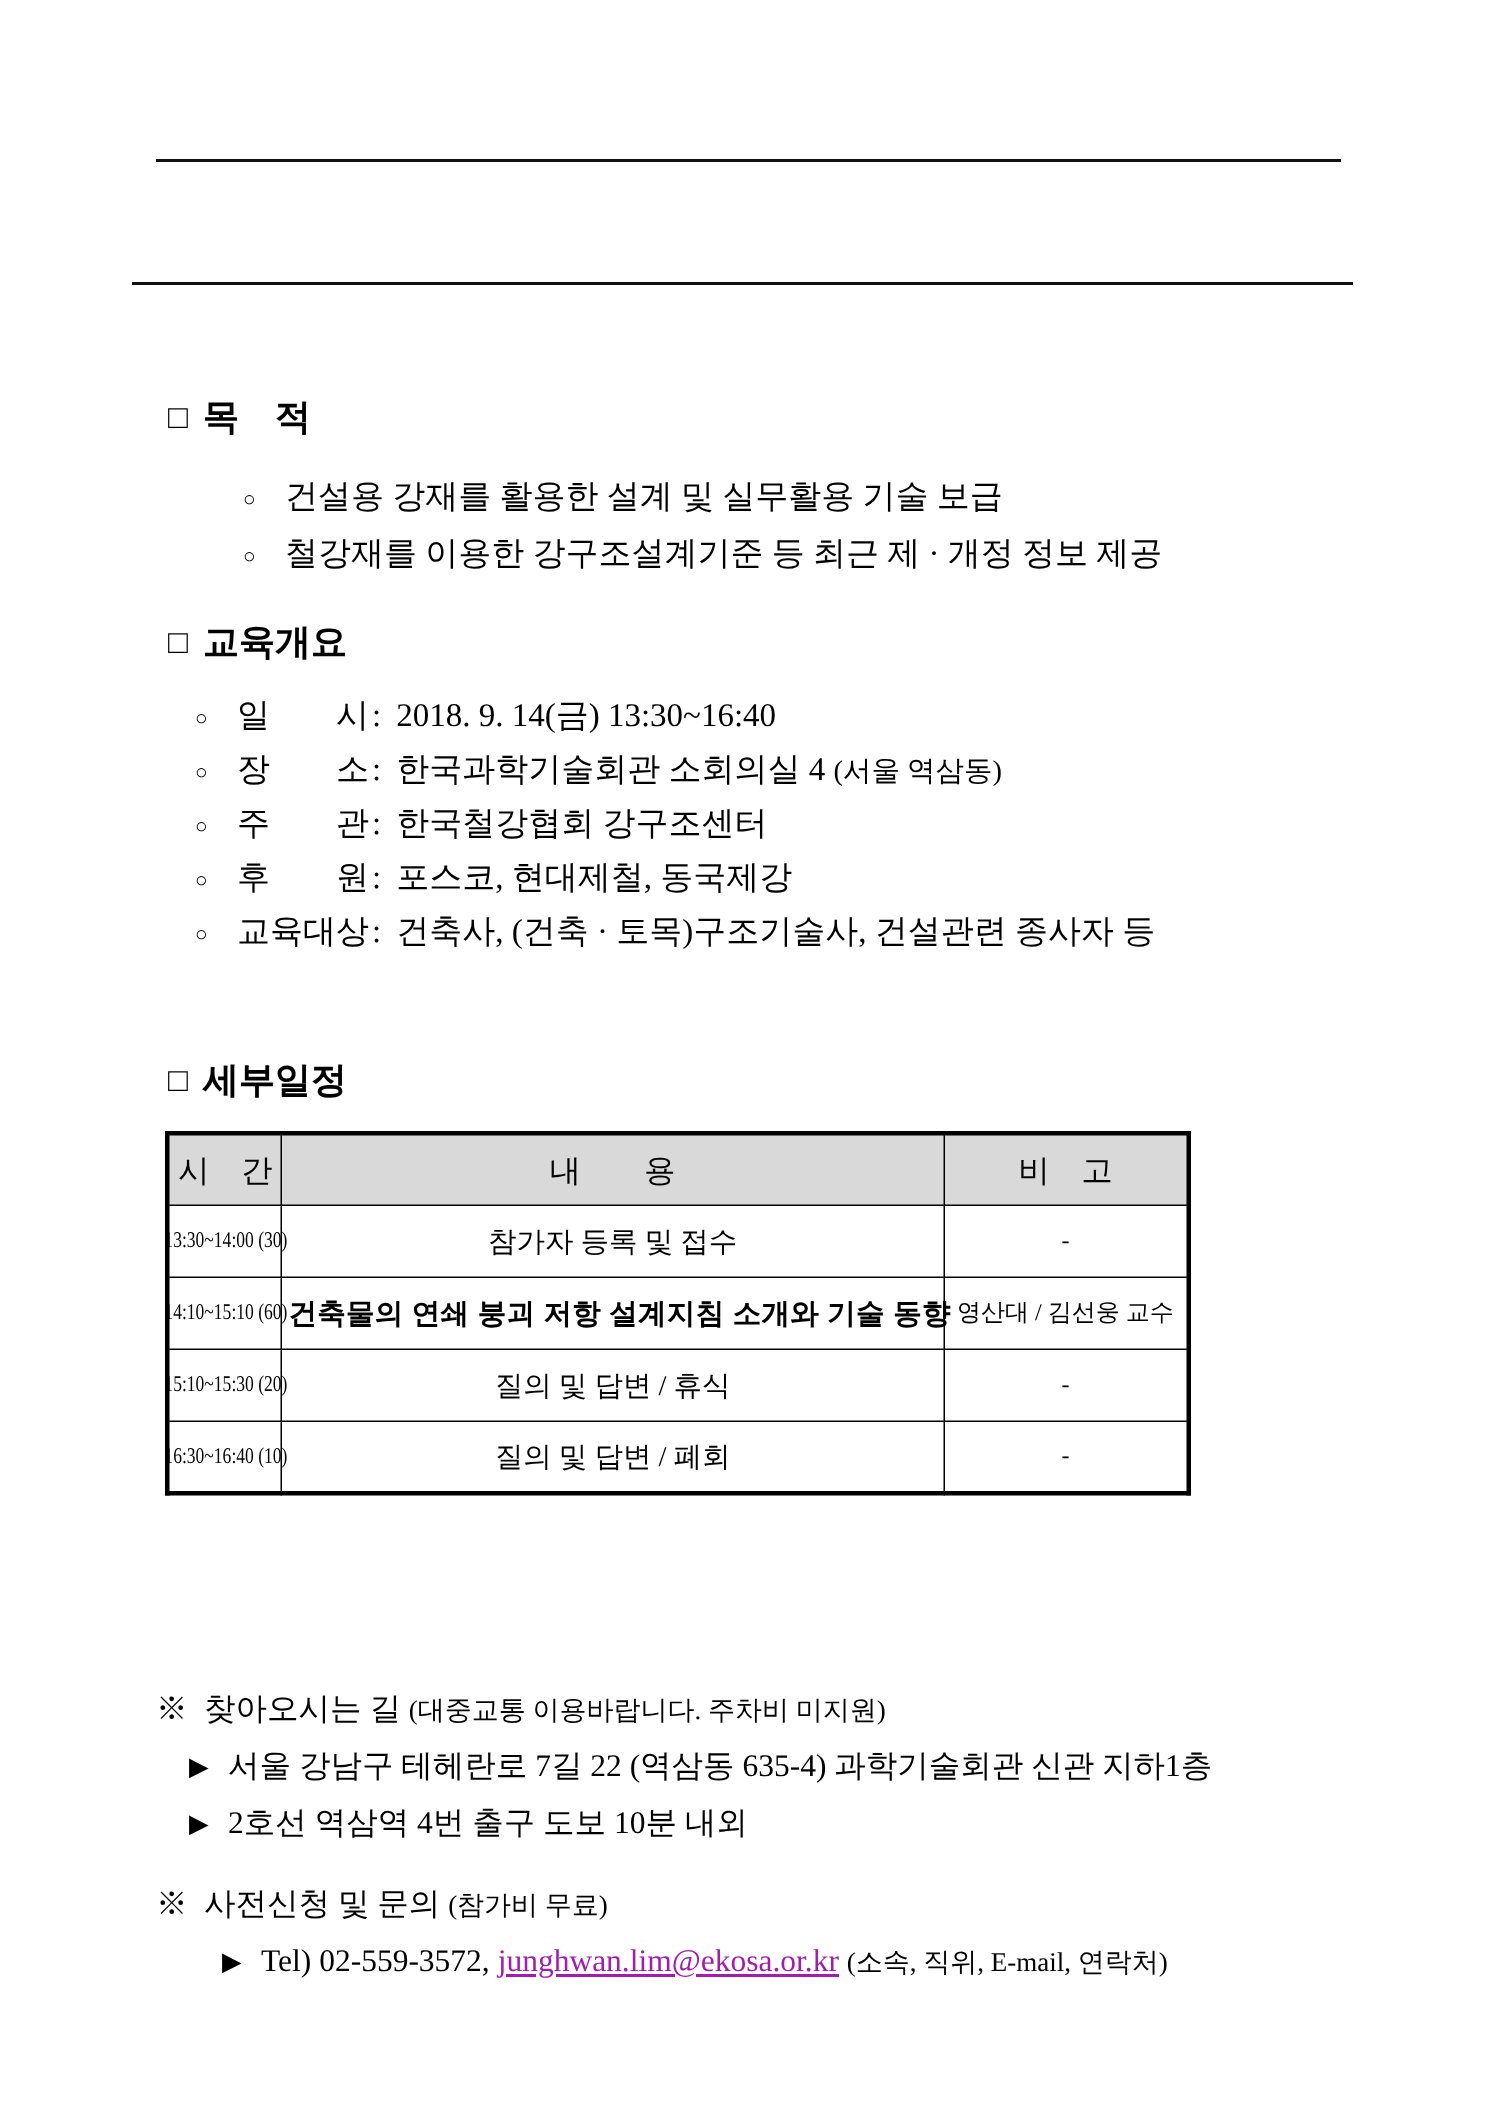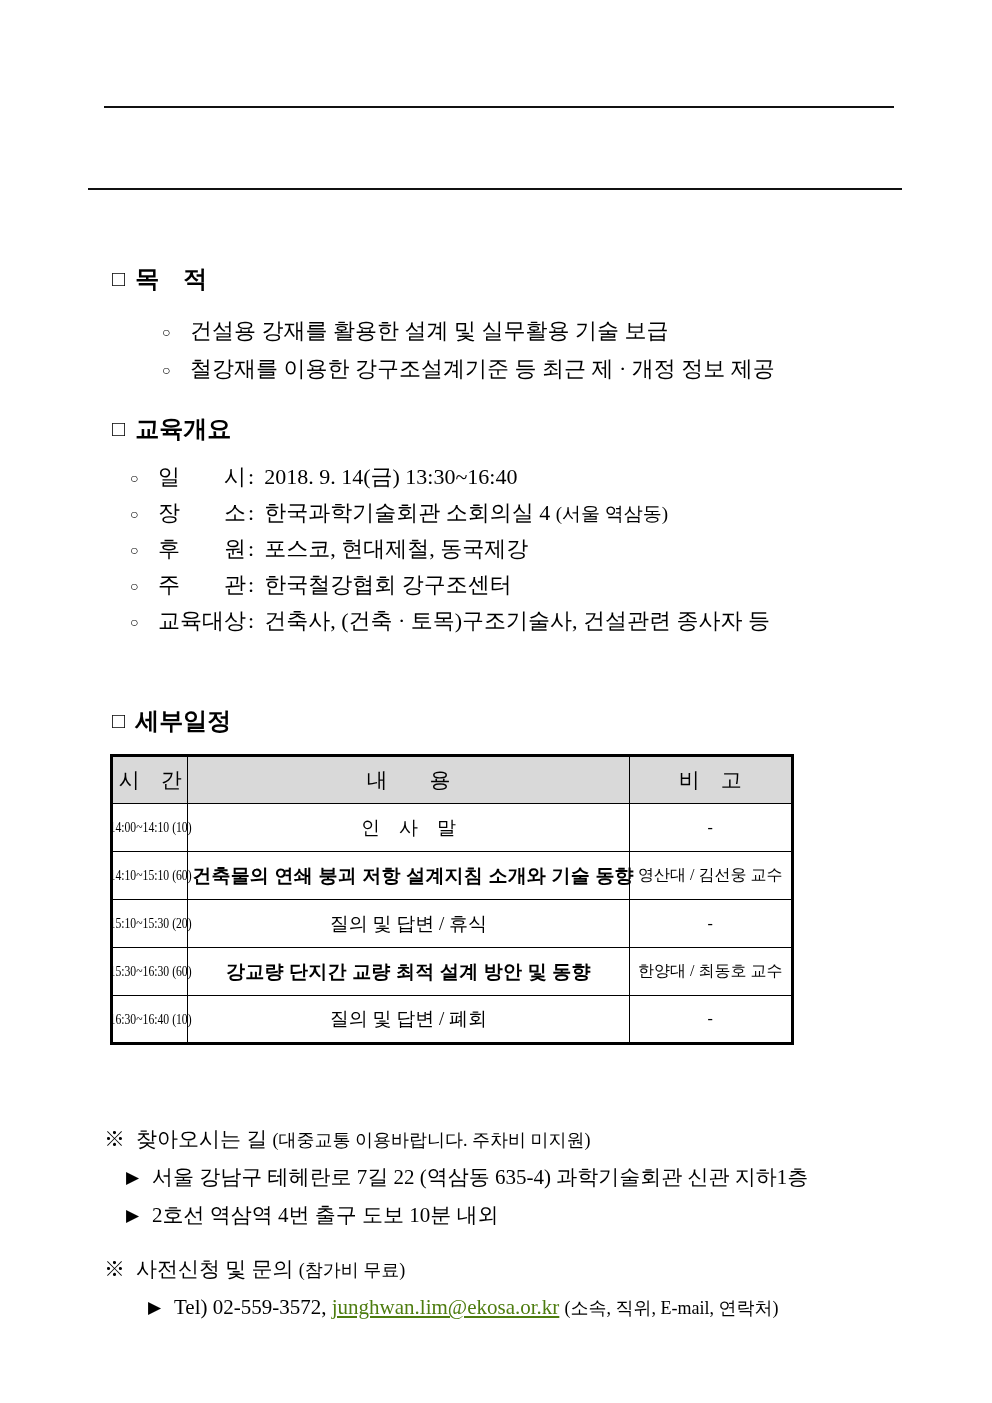--- a/index.html
+++ b/index.html
@@ -71,21 +71,21 @@
     font-weight:700;font-size:19px;letter-spacing:0.2px;white-space:nowrap;
   }
   .cell-remark{font-size:16px;white-space:nowrap;}
   
   .notes{position:absolute;font-size:21px;}
   .notes .n-title{height:38px;line-height:38px;white-space:nowrap;}
   .notes .n-line{height:38px;line-height:38px;padding-left:22px;white-space:nowrap;}
   .ref-mark{display:inline-block;width:32px;}
   .arrow{display:inline-block;width:26px;font-size:17px;vertical-align:1px;}
   .small-note{font-size:18px;}
-  .email-link{color:#4d7c0f;text-decoration:underline;cursor:pointer;}
+  .email-link{color:#a21caf;text-decoration:underline;cursor:pointer;}
   .directions{left:104px;top:1120px;}
   .registration{left:104px;top:1250px;}
   .registration .n-line{padding-left:22px;}
 </style>
 </head>
 <body>
 
 <div class="page">
 
   <div class="top-rule"></div>
@@ -107,24 +107,24 @@
     <span class="marker">□</span><span>교육개요</span>
   </div>
   <div class="overview-items">
     <div class="line">
       <span class="bullet">○</span><span class="ov-label">일　　시</span><span class="ov-colon">:</span><span>2018. 9. 14(금) 13:30~16:40</span>
     </div>
     <div class="line">
       <span class="bullet">○</span><span class="ov-label">장　　소</span><span class="ov-colon">:</span><span>한국과학기술회관 소회의실 4</span>&nbsp;<span class="ov-note">(서울 역삼동)</span>
     </div>
     <div class="line">
+      <span class="bullet">○</span><span class="ov-label">주　　관</span><span class="ov-colon">:</span><span>한국철강협회 강구조센터</span>
+    </div>
+    <div class="line">
       <span class="bullet">○</span><span class="ov-label">후　　원</span><span class="ov-colon">:</span><span>포스코, 현대제철, 동국제강</span>
-    </div>
-    <div class="line">
-      <span class="bullet">○</span><span class="ov-label">주　　관</span><span class="ov-colon">:</span><span>한국철강협회 강구조센터</span>
     </div>
     <div class="line">
       <span class="bullet">○</span><span class="ov-label">교육대상</span><span class="ov-colon">:</span><span>건축사, (건축 · 토목)구조기술사, 건설관련 종사자 등</span>
     </div>
   </div>
 
   <div class="sec-heading" style="top:706px;">
     <span class="marker">□</span><span>세부일정</span>
   </div>
 
@@ -138,52 +138,43 @@
       <tr>
         <th>시　간</th>
         <th>내　　용</th>
         <th>비　고</th>
       </tr>
     </thead>
     <tbody>
       <tr>
         <td>
             <div class="cell-time">
-              <span>14:00~14:10 (10)</span>
-            </div>
-          </td>
-        <td class="cell-content">인　사　말</td>
+              <span>13:30~14:00 (30)</span>
+            </div>
+          </td>
+        <td class="cell-content">참가자 등록 및 접수</td>
         <td class="cell-remark">-</td>
       </tr>
       <tr class="row-bold">
         <td>
             <div class="cell-time">
               <span>14:10~15:10 (60)</span>
             </div>
           </td>
         <td class="cell-content">건축물의 연쇄 붕괴 저항 설계지침 소개와 기술 동향</td>
         <td class="cell-remark">영산대 / 김선웅 교수</td>
       </tr>
       <tr>
         <td>
             <div class="cell-time">
               <span>15:10~15:30 (20)</span>
             </div>
           </td>
         <td class="cell-content">질의 및 답변 / 휴식</td>
         <td class="cell-remark">-</td>
-      </tr>
-      <tr class="row-bold">
-        <td>
-            <div class="cell-time">
-              <span>15:30~16:30 (60)</span>
-            </div>
-          </td>
-        <td class="cell-content">강교량 단지간 교량 최적 설계 방안 및 동향</td>
-        <td class="cell-remark">한양대 / 최동호 교수</td>
       </tr>
       <tr>
         <td>
             <div class="cell-time">
               <span>16:30~16:40 (10)</span>
             </div>
           </td>
         <td class="cell-content">질의 및 답변 / 폐회</td>
         <td class="cell-remark">-</td>
       </tr>

